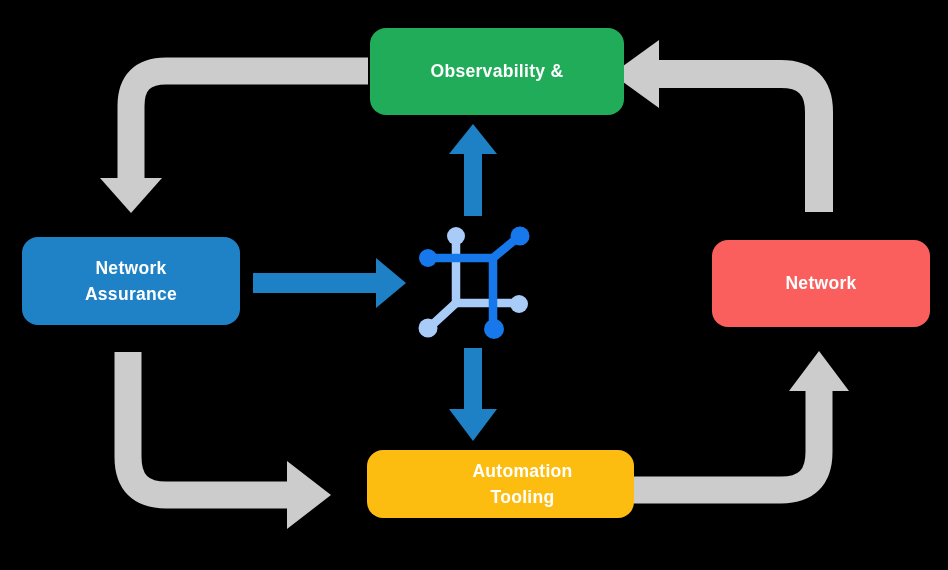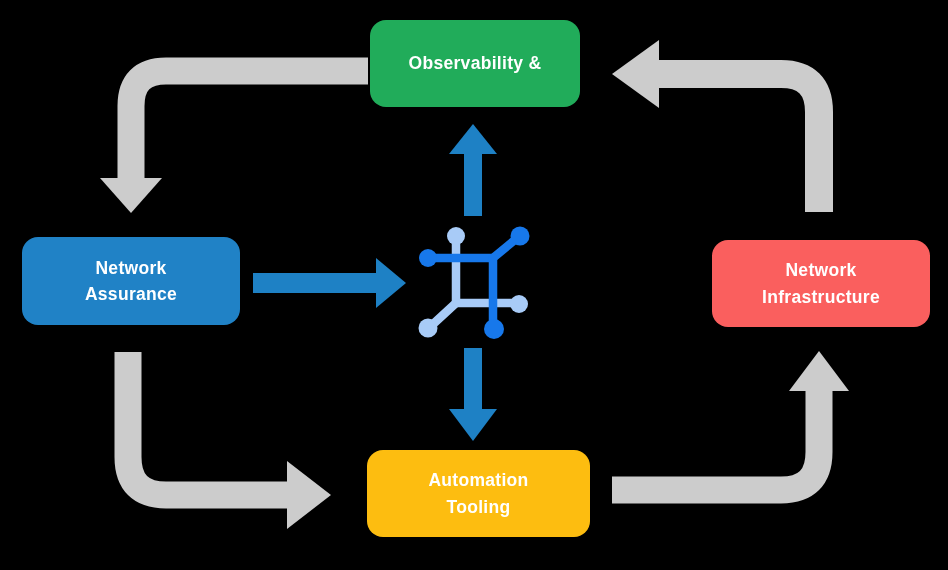--- a/index.html
+++ b/index.html
@@ -20,24 +20,24 @@
     border-radius: 16px;
     display: flex; flex-direction: column;
     align-items: center; justify-content: center;
     text-align: center;
     color: #ffffff;
     font-size: 17.5px;
     font-weight: 600;
     letter-spacing: 0.3px;
     line-height: 1.5;
   }
-  #node-observability { left: 370px; top: 20px;  width: 210px; height: 87px; }
+  #node-observability { left: 370px; top: 28px;  width: 254px; height: 87px; }
   #node-operations    { left: 22px;  top: 237px; width: 218px; height: 88px; }
   #node-infrastructure{ left: 712px; top: 240px; width: 218px; height: 87px; }
-  #node-automation    { left: 367px; top: 450px; width: 223px; height: 87px; }
+  #node-automation    { left: 367px; top: 450px; width: 223px; height: 68px; padding-left: 44px; }
   .node-label-line { display: block; }
 </style>
 </head>
 <body>
 
 <div id="stage" style="background-color: rgb(0, 0, 0);">
 
   <svg id="arrow-layer" width="948" height="570" viewBox="0 0 948 570">
 
     <g>
@@ -100,21 +100,20 @@
     <span class="node-label-line">Observability &amp;</span>
   </div>
 
   <div class="node" id="node-operations" style="background-color: rgb(32, 130, 198);">
     <span class="node-label-line">Network</span>
     <span class="node-label-line">Assurance</span>
   </div>
 
   <div class="node" id="node-infrastructure" style="background-color: rgb(250, 95, 94);">
     <span class="node-label-line">Network</span>
-    <span class="node-label-line">Infrastructure</span>
   </div>
 
   <div class="node" id="node-automation" style="background-color: rgb(253, 189, 16);">
     <span class="node-label-line">Automation</span>
     <span class="node-label-line">Tooling</span>
   </div>
 
 </div>
 
 </body></html>

